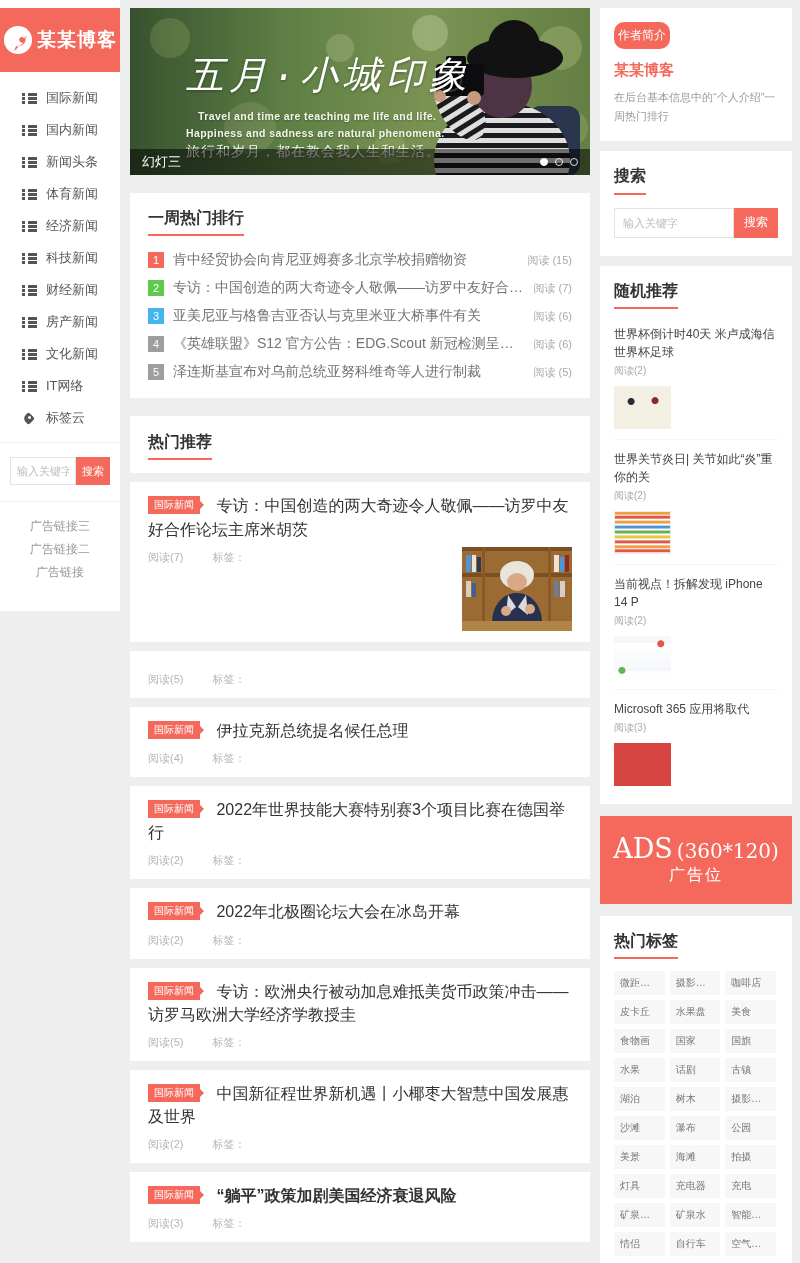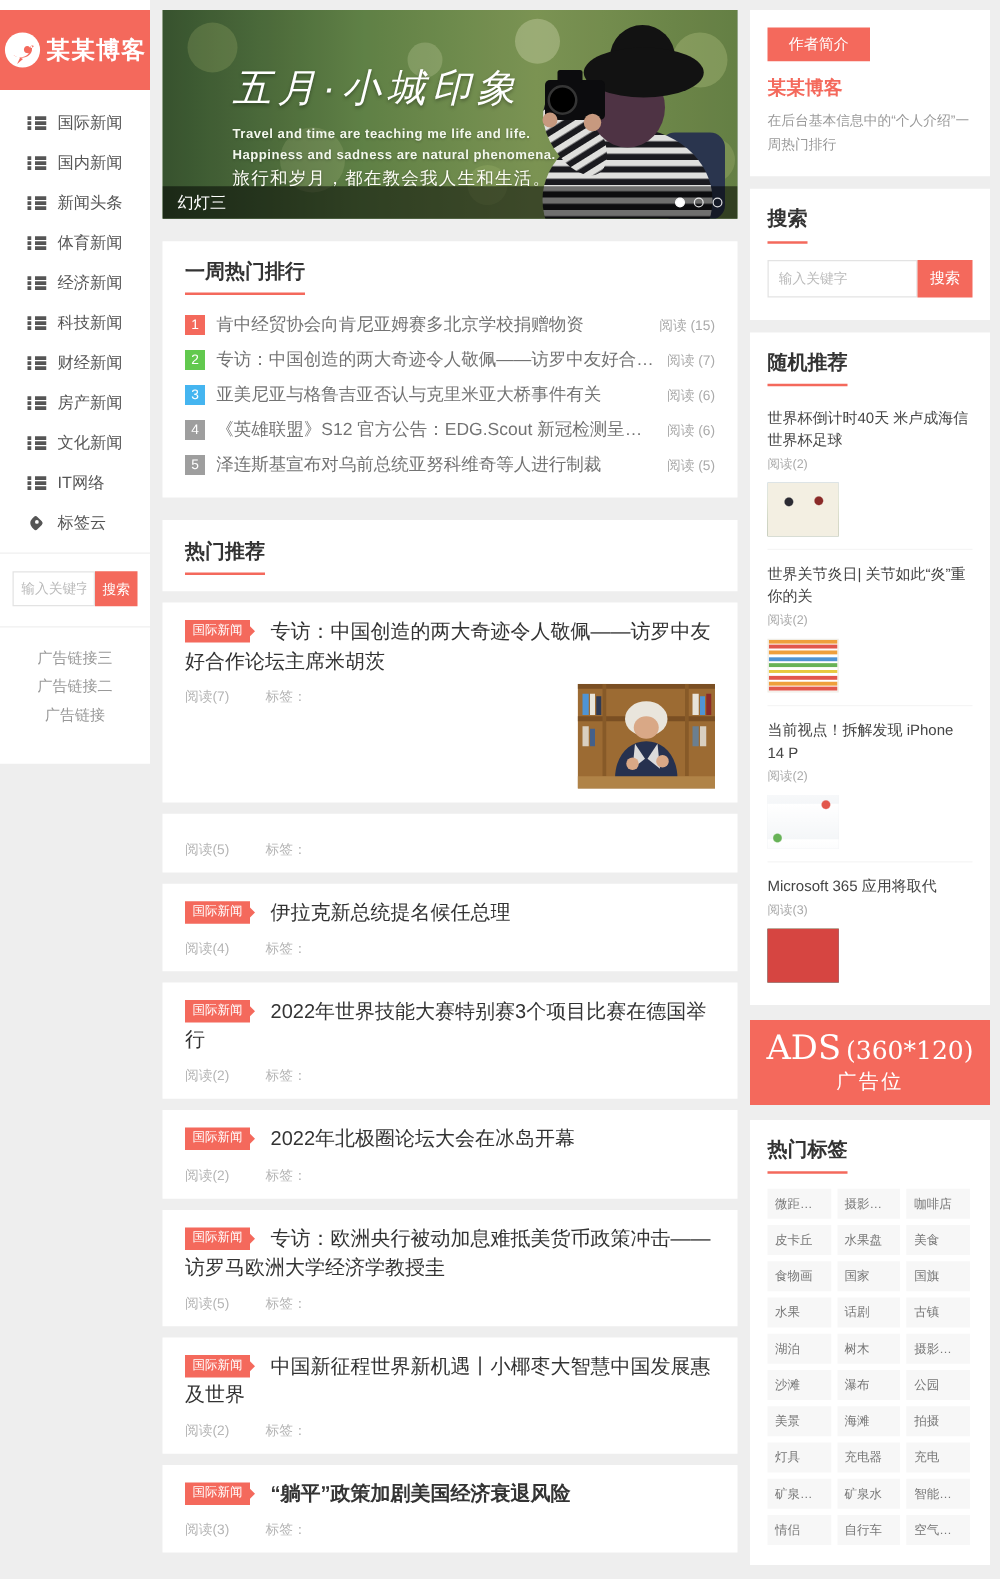--- a/index.html
+++ b/index.html
@@ -40,23 +40,23 @@
   .main-col{width:460px;margin-right:10px;flex:none;}
   .right-col{width:192px;flex:none;}
 
   .card{background:#fff;}
   .sec-title{margin:0;font-size:16px;font-weight:bold;color:#333;display:inline-block;border-bottom:2px solid #f4695c;padding-bottom:7px;line-height:1.2;}
 
   
   .hero{position:relative;width:460px;height:167px;overflow:hidden;background:#4c6b3c;}
   .hero svg{display:block;width:460px;height:167px;}
   .hero-text{position:absolute;left:56px;top:42px;color:#fff;}
-  .hero-title{font-family:Liberation Sans, sans-serif;font-style:italic;font-size:31px;letter-spacing:5px;text-shadow:0 1px 3px rgba(0,0,0,.35);}
+  .hero-title{font-family:Liberation Mono, monospace;font-style:italic;font-size:38px;letter-spacing:5px;text-shadow:0 1px 3px rgba(0,0,0,.35);}
   .hero-en{font-size:10.5px;font-weight:bold;letter-spacing:.4px;margin-top:5px;color:#f2f7ec;text-shadow:0 1px 2px rgba(0,0,0,.3);}
-  .hero-en.first{margin-top:9px;}
+  .hero-en.first{margin-top:9px;margin-left:12px;}
   .hero-cn{font-size:14px;margin-top:4px;letter-spacing:1px;color:#fdfdf6;text-shadow:0 1px 2px rgba(0,0,0,.35);}
   .hero-bar{position:absolute;left:0;right:0;bottom:0;height:26px;background:rgba(0,0,0,.5);display:flex;align-items:center;justify-content:space-between;padding:0 12px;}
   .hero-caption{color:#fff;font-size:13px;}
   .dots{display:flex;gap:7px;align-items:center;}
   .dot{width:8px;height:8px;border-radius:50%;border:1px solid #fff;box-sizing:border-box;background:transparent;opacity:.85;cursor:pointer;}
   .dot.active{background:#fff;opacity:1;}
 
   
   .rank-card{margin-top:18px;padding:15px 18px 12px 18px;}
   .rank-list{list-style:none;margin:10px 0 0 0;padding:0;}
@@ -75,21 +75,21 @@
   .badge{position:relative;display:inline-block;background:#f4695c;color:#fff;font-size:10px;line-height:1;padding:4px 6px;margin-right:12px;vertical-align:3px;white-space:nowrap;}
   .badge::after{content:"";position:absolute;right:-4px;top:50%;margin-top:-4px;border-left:4px solid #f4695c;border-top:4px solid transparent;border-bottom:4px solid transparent;}
   .art-link.bold{font-weight:bold;text-align:center;}
   .art-body{display:flex;justify-content:space-between;align-items:flex-start;}
   .art-meta{margin-top:9px;font-size:11px;color:#b5b5b5;display:flex;gap:29px;}
   .art-thumb{flex:none;width:110px;height:84px;margin-top:6px;overflow:hidden;cursor:pointer;}
   .art-thumb svg{display:block;}
 
   
   .author-card{padding:14px 14px 16px 14px;}
-  .author-badge{display:inline-block;background:#f4695c;color:#fff;font-size:12px;padding:5px 17px;border-radius:0;}
+  .author-badge{display:inline-block;background:#f4695c;color:#fff;font-size:12px;padding:5px 4px;border-radius:10px;}
   .author-name{margin:12px 0 0 0;color:#f4695c;font-size:15px;font-weight:bold;}
   .author-desc{margin:8px 0 0 0;font-size:11px;color:#999;line-height:1.7;}
   .search-card{margin-top:10px;padding:15px 14px 18px 14px;}
   .search-row{display:flex;margin-top:13px;}
   .search-row input{flex:1;min-width:0;border:1px solid #e3e3e3;height:28px;padding:0 8px;font-size:11px;outline:none;font-family:inherit;}
   .search-row input::placeholder{color:#bbb;}
   .search-row button{flex:none;width:44px;height:30px;background:#f4695c;color:#fff;border:none;font-size:12px;cursor:pointer;font-family:inherit;}
   .random-card{margin-top:10px;padding:15px 14px 8px 14px;}
   .rand-list{margin-top:6px;}
   .rand-item{display:flex;justify-content:space-between;gap:8px;padding:10px 0;border-bottom:1px solid #f5f5f5;flex-direction:column;}
@@ -112,21 +112,21 @@
     linear-gradient(#eceff1,#e3e7ea);
     background-size:auto,auto,56% 66%,100% 100%;background-position:0 0,0 0,55% 48%,0 0;}
   .t4{background:
     linear-gradient(#d64541,#d64541) 16% 28%,
     linear-gradient(#4f94d4,#4f94d4) 46% 62%,
     linear-gradient(#67b257,#67b257) 76% 30%,
     linear-gradient(#efb73c,#efb73c) 64% 84%,
     linear-gradient(#f6f3ee,#efece4);
     background-size:22% 34%,20% 28%,20% 34%,24% 20%,100% 100%;
     background-position:16% 28%,46% 62%,76% 30%,64% 84%,0 0;}
-  .ads{margin-top:12px;height:68px;background:#f4695c;color:#fff;display:flex;flex-direction:column;align-items:center;justify-content:center;cursor:pointer;font-family:"DejaVu Serif","Liberation Serif",serif;}
+  .ads{margin-top:12px;height:88px;background:#f4695c;color:#fff;display:flex;flex-direction:column;align-items:center;justify-content:center;cursor:pointer;font-family:"DejaVu Serif","Liberation Serif",serif;}
   .ads-line1{display:flex;align-items:baseline;gap:4px;}
   .ads-big{font-size:27px;}
   .ads-size{font-size:20px;}
   .ads-line2{font-size:16px;margin-top:1px;letter-spacing:2px;}
   .tags-card{margin-top:12px;padding:15px 14px 16px 14px;}
   .tags-grid{display:flex;flex-wrap:wrap;gap:5px;margin-top:12px;}
   .tag-cell{width:calc(33.33% - 4px);box-sizing:border-box;background:#f7f7f7;color:#777;font-size:10px;padding:5px 6px;white-space:nowrap;overflow:hidden;text-overflow:ellipsis;}
 </style>
 </head>
 <body>

